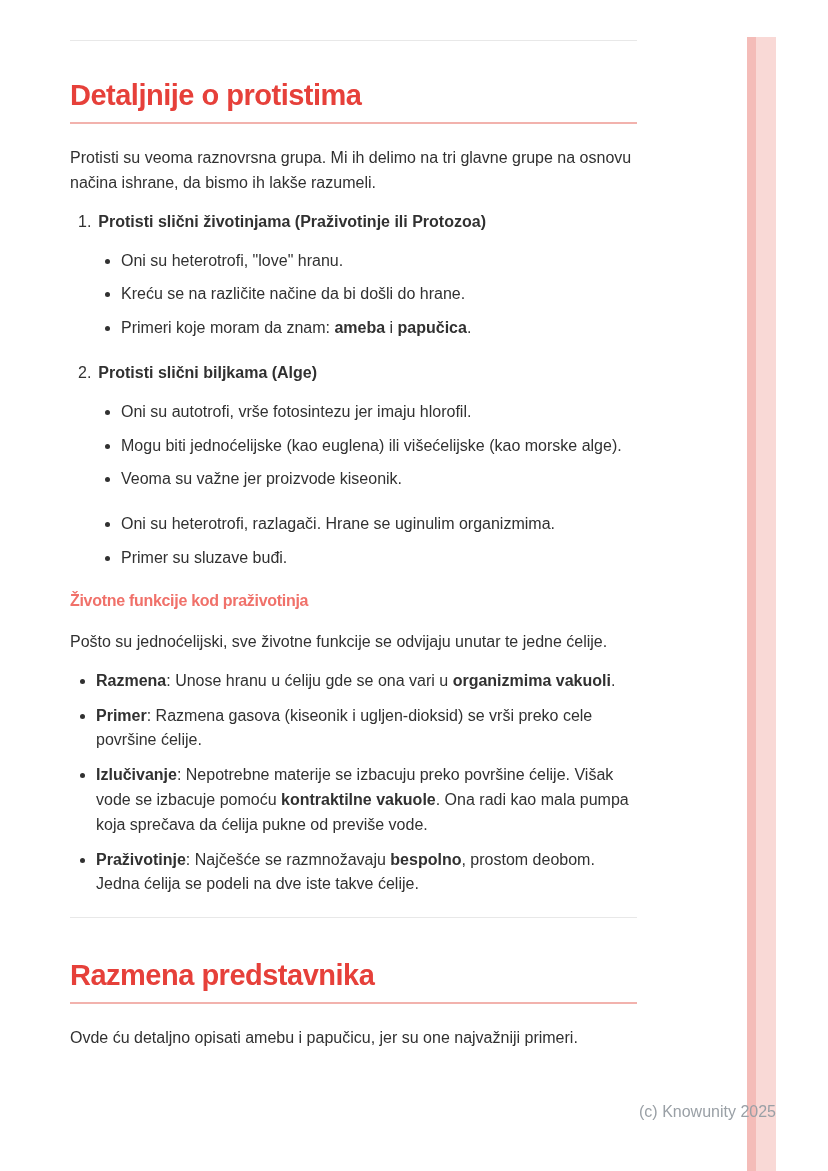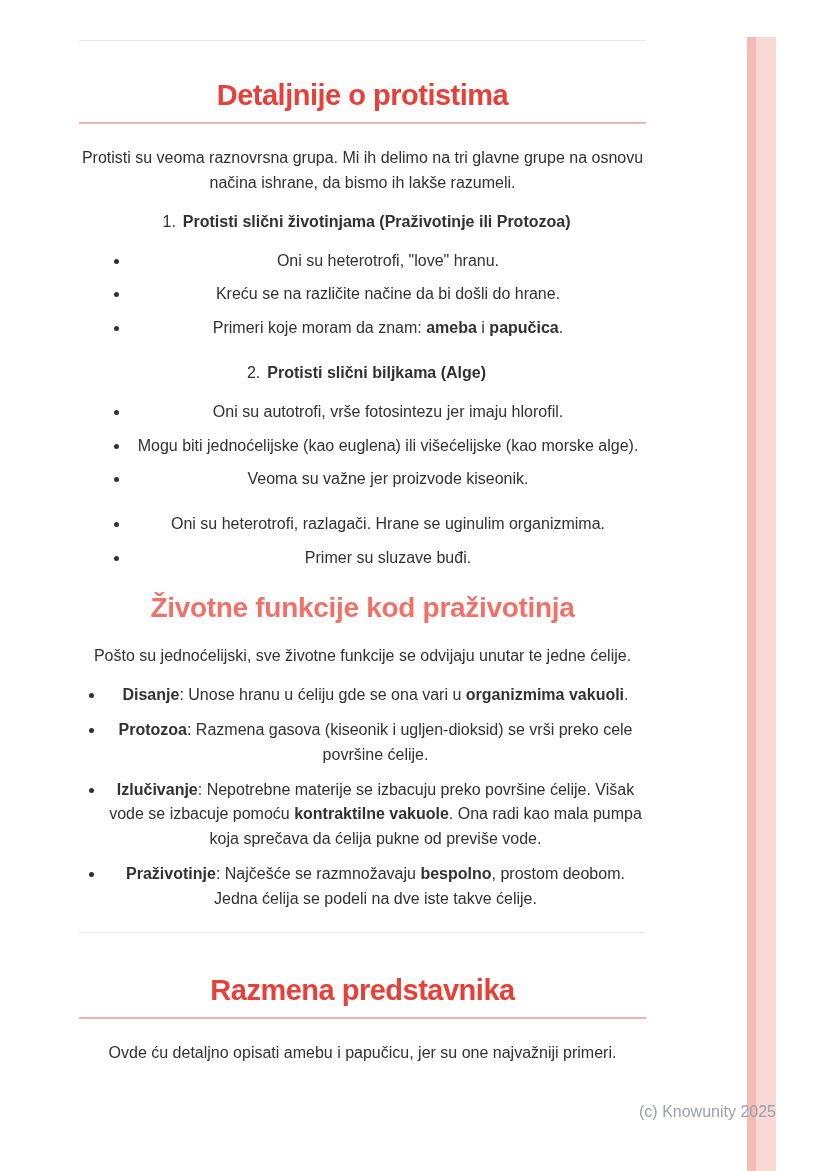--- a/index.html
+++ b/index.html
@@ -16,37 +16,37 @@
   body{
     width:828px;height:1171px;position:relative;overflow:hidden;
     background:#ffffff;color:var(--body_text);
     font-family:"Liberation Sans", sans-serif;
     font-size:16px;line-height:1.55;
   }
   .ribbon{
     position:absolute;top:37px;right:52px;bottom:0;width:29px;
     background:linear-gradient(to right, var(--ribbon_dark) 0 9px, var(--ribbon_light) 9px);
   }
-  .content{position:absolute;left:79px;top:0;width:567px;text-align:center;}
+  .content{position:absolute;left:70px;top:0;width:567px;}
   .top-divider{border:none;border-top:1px solid var(--divider);margin:40px 0 0;}
   h1{
     font-size:29px;line-height:1.18;font-weight:700;color:var(--accent);
     letter-spacing:-0.5px;margin:37px 0 10px;
   }
   h1.second{margin-top:40px;}
   .accent-divider{height:2px;background:var(--accent_divider);margin:0 0 22px;}
   p{margin:0 0 14px;}
   .olist{margin:8px 0 14px;padding:0;}
   .group{margin:0 0 20px;}
   .group-title{font-weight:700;margin:0 0 14px;padding-left:8px;}
   .group-title .num{font-weight:400;margin-right:7px;}
   ul.sub{list-style:disc;margin:0;padding:0 0 0 51px;}
   ul.sub li{margin:0 0 9px;}
   h2{
-    font-size:28px;line-height:1.2;font-weight:700;color:var(--subheading);
+    font-size:16px;line-height:1.2;font-weight:700;color:var(--subheading);
     letter-spacing:-0.3px;margin:16px 0 20px;
   }
   ul.funcs{list-style:disc;margin:0;padding:0 0 0 26px;}
   ul.funcs li{margin:0 0 10px;}
   .mid-divider{border:none;border-top:1px solid var(--divider);margin:20px 0 0;}
   .footer{
     position:absolute;top:1100px;right:52px;z-index:2;
     font-size:16px;color:var(--muted);text-align:right;
   }
   strong{font-weight:700;}
@@ -95,22 +95,22 @@
       </ul>
     </div>
 
   </div>
 
   <h2>Životne funkcije kod praživotinja</h2>
 
   <p>Pošto su jednoćelijski, sve životne funkcije se odvijaju unutar te jedne ćelije.</p>
 
   <ul class="funcs">
-    <li><strong>Disanje</strong>: Unose hranu u ćeliju gde se ona vari u <strong>organizmima vakuoli</strong>.</li>
-    <li><strong>Protozoa</strong>: Razmena gasova (kiseonik i ugljen-dioksid) se vrši preko cele površine ćelije.</li>
+    <li><strong>Razmena</strong>: Unose hranu u ćeliju gde se ona vari u <strong>organizmima vakuoli</strong>.</li>
+    <li><strong>Primer</strong>: Razmena gasova (kiseonik i ugljen-dioksid) se vrši preko cele površine ćelije.</li>
     <li><strong>Izlučivanje</strong>: Nepotrebne materije se izbacuju preko površine ćelije. Višak vode se izbacuje pomoću <strong>kontraktilne vakuole</strong>. Ona radi kao mala pumpa koja sprečava da ćelija pukne od previše vode.</li>
     <li><strong>Praživotinje</strong>: Najčešće se razmnožavaju <strong>bespolno</strong>, prostom deobom. Jedna ćelija se podeli na dve iste takve ćelije.</li>
   </ul>
 
   <hr class="mid-divider">
 
   <h1 class="second">Razmena predstavnika</h1>
   <div class="accent-divider"></div>
 
   <p>Ovde ću detaljno opisati amebu i papučicu, jer su one najvažniji primeri.</p>

